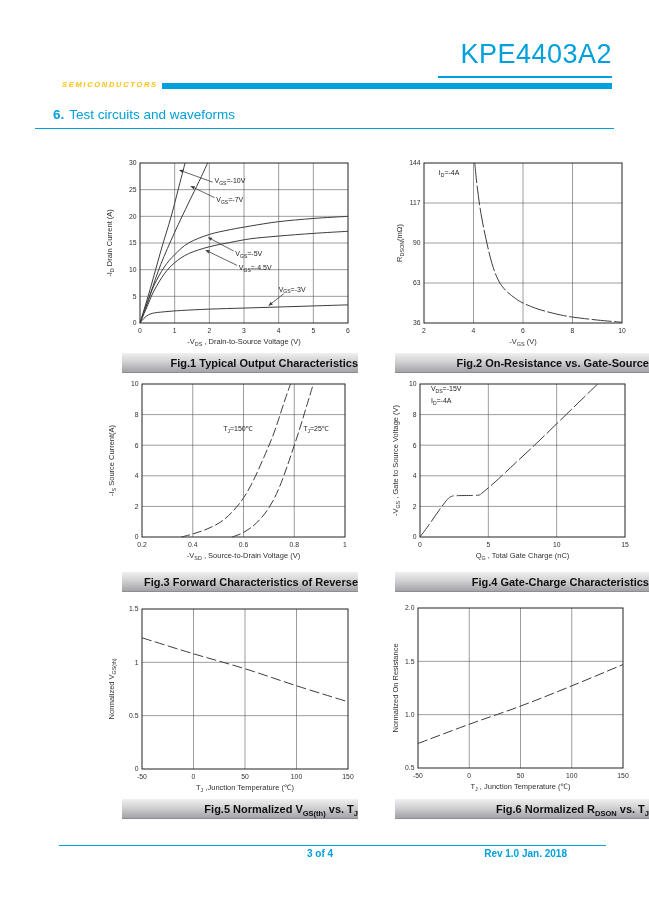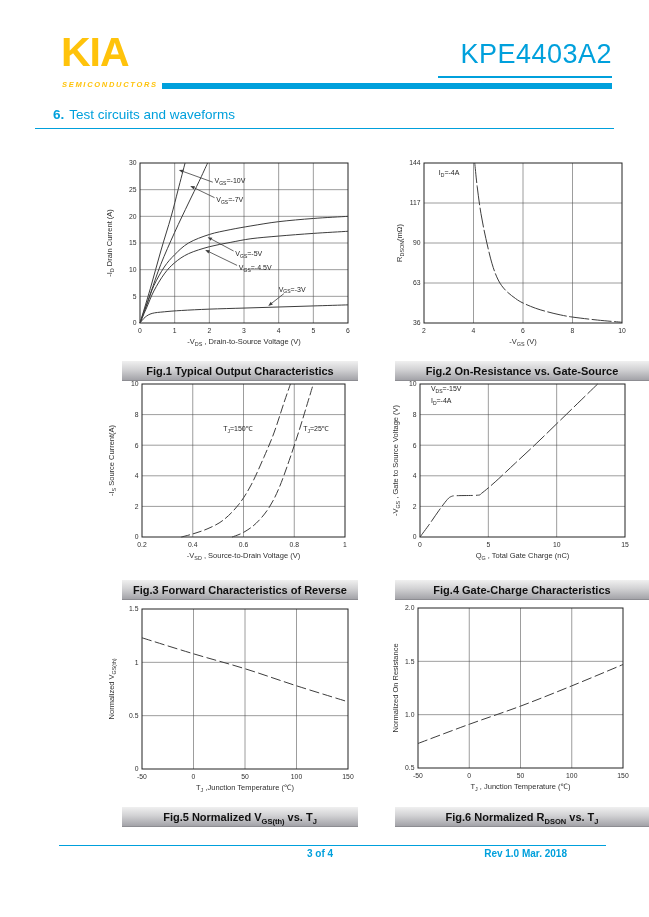--- a/index.html
+++ b/index.html
@@ -20,38 +20,37 @@
   .section{position:absolute;left:38px;top:107px;font-size:13.5px;color:var(--cyan);margin-left:15px;}
   .section .num{font-weight:bold;margin-right:5px;}
   .section-rule{position:absolute;left:35px;right:35px;top:128px;height:1px;background:var(--cyan);}
 
   
   .fig{position:absolute;width:292px;}
   .f0{left:60px;top:138px;} .f1{left:352px;top:138px;}
   .f2{left:60px;top:358px;} .f3{left:352px;top:358px;}
   .f4{left:60px;top:582px;} .f5{left:352px;top:582px;}
   .chart svg{display:block;}
-  .cap{height:20px;line-height:20px;margin-top:10px;text-align:center;font-size:11px;font-weight:bold;color:#101010;
+  .cap{height:20px;line-height:20px;margin-top:2px;text-align:right;font-size:11px;font-weight:bold;color:#101010;
        background:linear-gradient(to bottom,#f0f0f0 0%,#d2d2d4 45%,#a3a3a8 100%);
        border-bottom:1px solid #8d8d92;}
   .cap sub{font-size:7.5px;}
   .capL{margin-left:22px;width:236px;}
   .capR{margin-left:3px;width:254px;}
 
   
   .f-rule{position:absolute;left:59px;right:43px;top:845px;height:1px;background:var(--cyan);}
   .f-page{position:absolute;left:320px;top:848px;transform:translateX(-50%);font-size:10px;font-weight:bold;color:var(--cyan);}
   .f-rev{position:absolute;right:82px;top:848px;font-size:10px;font-weight:bold;color:var(--cyan);}
 </style>
 </head>
 <body>
 
 <div class="page">
 
-  <div class="logo">KIA</div>
   <div class="logo-sub">SEMICONDUCTORS</div>
   <div class="part">KPE4403A2</div>
   <div class="rule-thin"></div>
   <div class="rule-thick"></div>
 
   <div class="section">
     <span class="num">6.</span><span>Test circuits and waveforms</span>
   </div>
   <div class="section-rule"></div>
 
@@ -244,15 +243,15 @@
           <text x="128.5" y="191" font-size="7.5" fill="#2f2f2f" text-anchor="middle" font-family="&quot;Liberation Sans&quot;, sans-serif"><tspan>T</tspan><tspan font-size="5.3999999999999995" dy="1.8">J</tspan><tspan dy="-1.8"> , Junction Temperature (℃)</tspan></text>
           <text x="6" y="90" font-size="7.5" fill="#2f2f2f" text-anchor="middle" font-family="&quot;Liberation Sans&quot;, sans-serif" transform="rotate(-90 6 90)"><tspan>Normalized On Resistance</tspan></text>
           <path d="M26,145.47C34.54,142.27 60.17,132.49 77.25,126.27C94.33,120.05 111.42,114.53 128.5,108.13C145.58,101.73 162.67,94.80 179.75,87.87C196.83,80.94 222.46,70.09 231,66.53" fill="none" stroke="#3d3d3d" stroke-width="1" stroke-dasharray="10,3.5"></path>
         </svg>
       </div>
     <figcaption class="cap capR">Fig.6 Normalized R<sub>DSON</sub> vs. T<sub>J</sub></figcaption>
   </figure>
 
   <div class="f-rule"></div>
   <div class="f-page">3 of 4</div>
-  <div class="f-rev">Rev 1.0 Mar. 2018</div>
+  <div class="f-rev">Rev 1.0 Jan. 2018</div>
 
 </div>
 
 </body></html>

